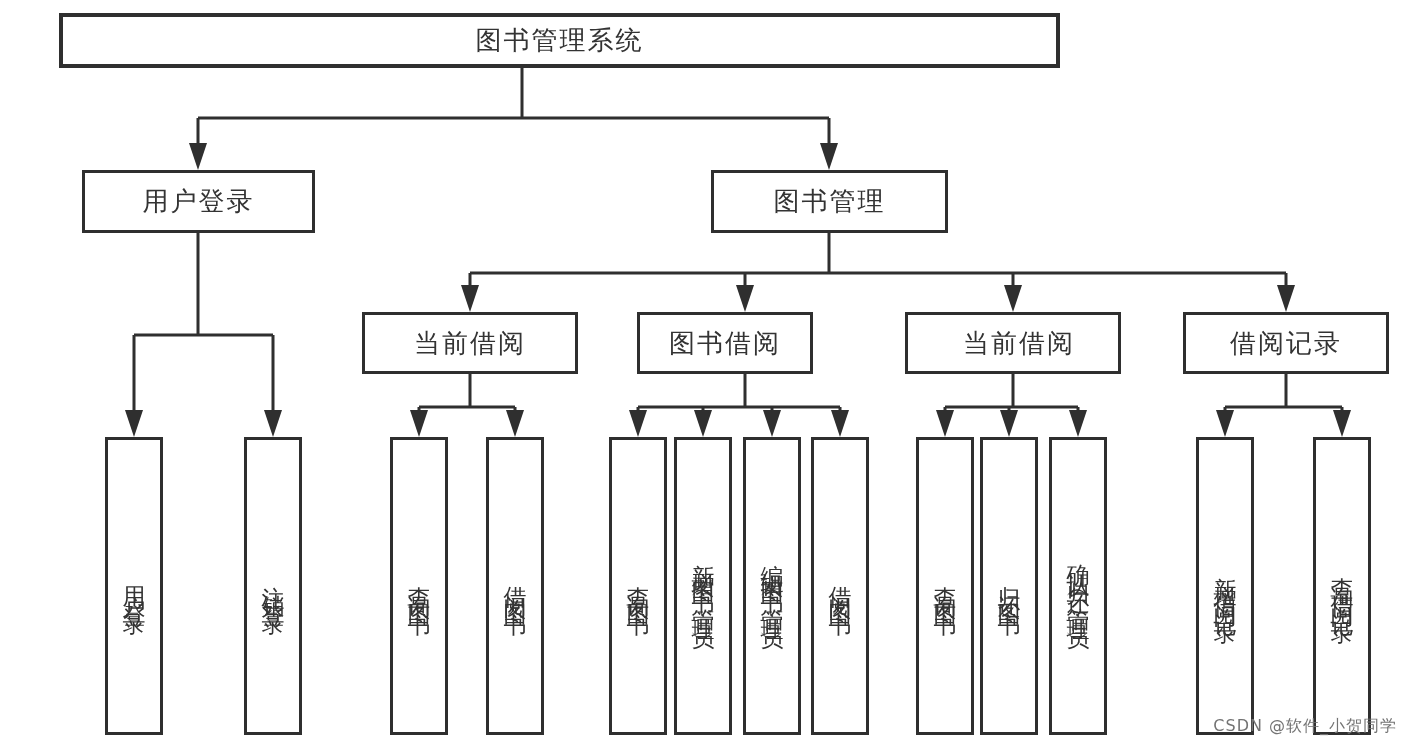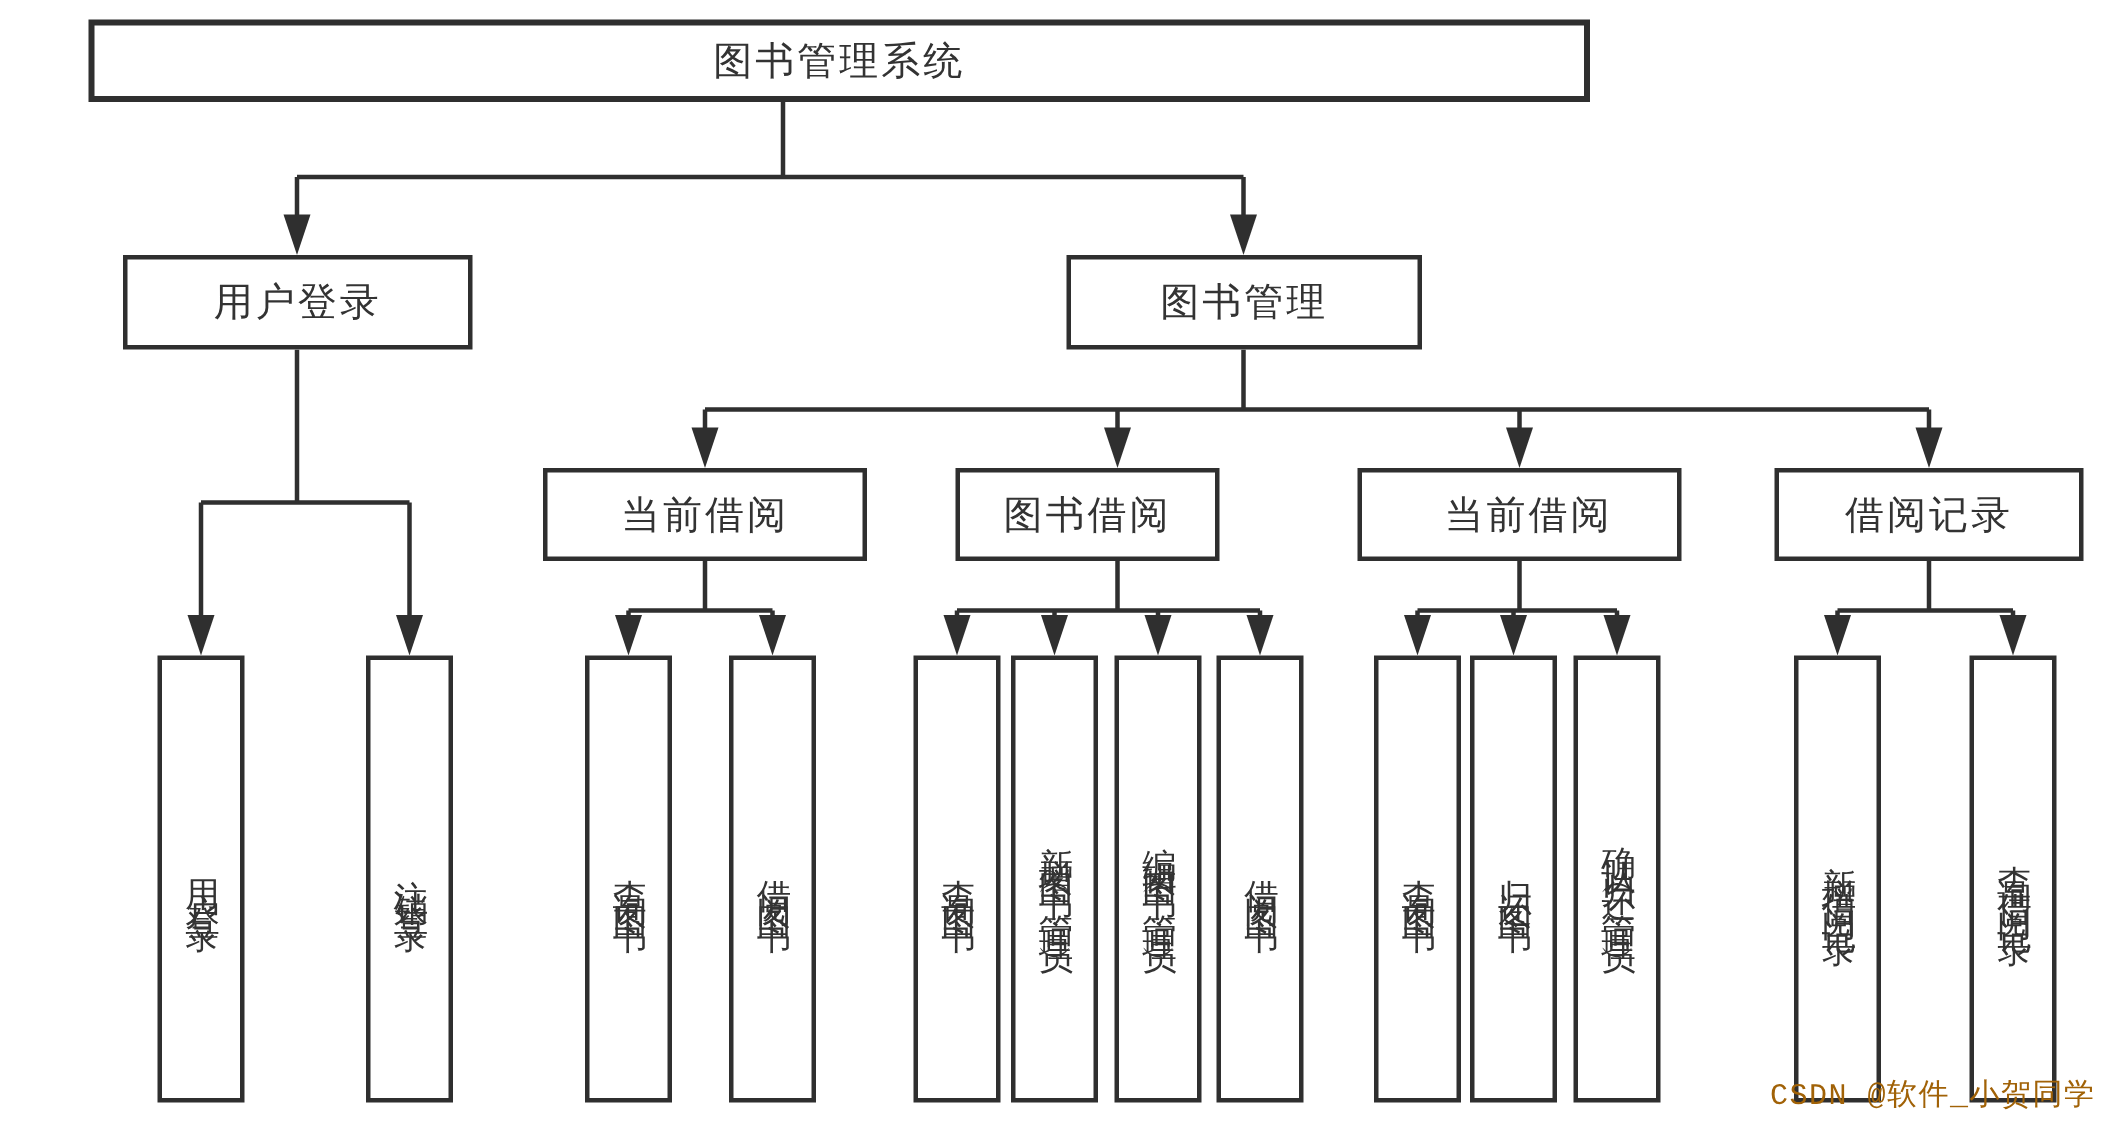--- a/index.html
+++ b/index.html
@@ -39,25 +39,24 @@
     writing-mode: vertical-rl;
     text-orientation: mixed;
     font-size: 23px;
     letter-spacing: 9px;
     line-height: 1;
   }
   .watermark {
     position: absolute;
     right: 8px;
     top: 716px;
-    font-size: 20px;
-    color: #a16207;
+    font-size: 16px;
+    color: #737373;
     letter-spacing: 1px;
     white-space: nowrap;
-    font-family: Liberation Mono, monospace;
   }
 </style>
 </head>
 <body>
 
 <div class="stage">
 
   <svg class="connectors" viewBox="0 0 1405 747" xmlns="http://www.w3.org/2000/svg" aria-hidden="true">
     <g stroke="#2f2f2f" stroke-width="3" fill="none">
 

